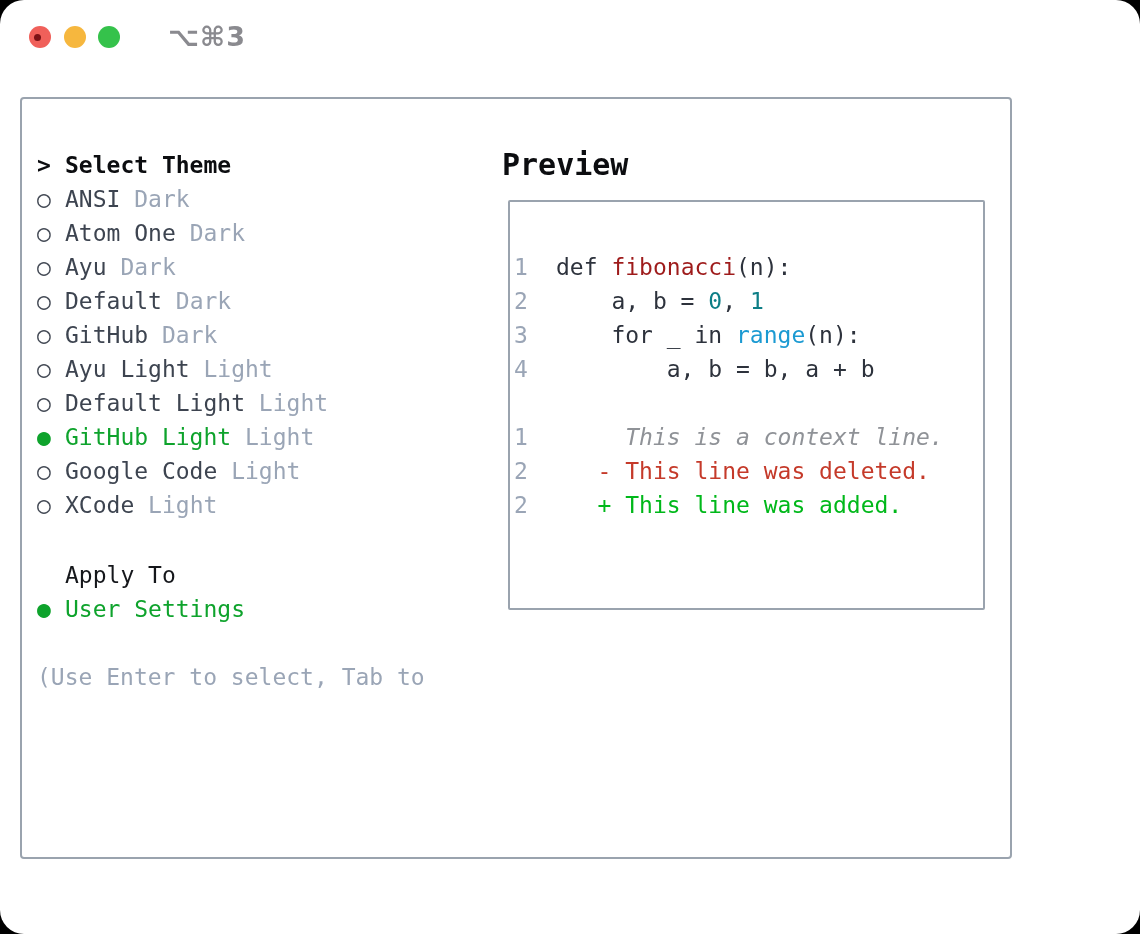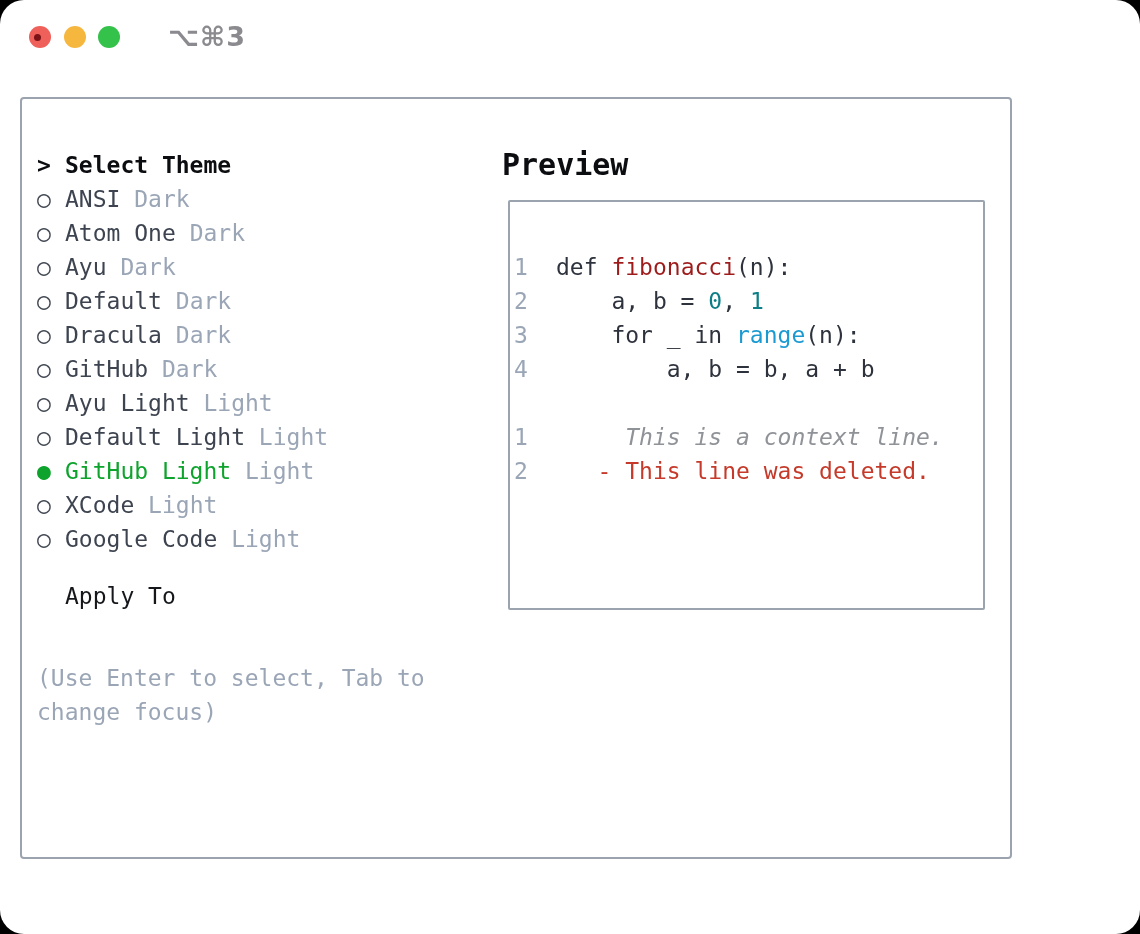--- a/index.html
+++ b/index.html
@@ -40,25 +40,25 @@
   }
   .row{height:34px;line-height:34px;font-size:23px;white-space:pre;}
   .marker{display:inline-block;width:28px;color:#474d58;}
   .marker.sel{color:var(--green);}
   .leftcol{position:absolute;left:15px;top:49px;}
   .header-row .marker{color:var(--black);font-weight:bold;}
   .header-row .label{color:var(--black);font-weight:bold;}
   .item-name{color:var(--dark);}
   .item-name.sel{color:var(--green);}
   .item-variant{color:var(--gray);}
-  .apply-header{margin-top:23px;}
+  .apply-header{margin-top:36px;}
   .apply-header .label{color:#15171b;}
   .option-label{color:var(--dark);}
   .option-label.sel{color:var(--green);}
-  .hint{margin-top:48px;color:var(--gray);}
+  .hint{margin-top:34px;color:var(--gray);}
   
   .preview-title{position:absolute;left:480px;top:49px;height:34px;line-height:34px;
     font-size:30px;font-weight:bold;color:var(--black);}
   .preview-box{
     position:absolute;left:486px;top:101px;width:477px;height:410px;
     border:2px solid var(--border);border-radius:2px;background:#fff;
     padding:48px 0 0 4px;overflow:hidden;
   }
   .ln{display:inline-block;width:14px;margin-right:28px;color:var(--gray);}
   .ct{white-space:pre;}
@@ -84,47 +84,47 @@
 
   <div class="panel">
 
     <div class="leftcol">
       <div class="row header-row"><span class="marker">&gt;</span><span class="label">Select Theme</span></div>
       <div id="theme-list">
           <div class="row"><span class="marker">○</span><span class="item-name">ANSI</span><span class="item-variant"> Dark</span></div>
           <div class="row"><span class="marker">○</span><span class="item-name">Atom One</span><span class="item-variant"> Dark</span></div>
           <div class="row"><span class="marker">○</span><span class="item-name">Ayu</span><span class="item-variant"> Dark</span></div>
           <div class="row"><span class="marker">○</span><span class="item-name">Default</span><span class="item-variant"> Dark</span></div>
-          <div class="row"><span class="marker">○</span><span class="item-name">Dracula</span><span class="item-variant"> Dark</span></div>
           <div class="row"><span class="marker">○</span><span class="item-name">GitHub</span><span class="item-variant"> Dark</span></div>
           <div class="row"><span class="marker">○</span><span class="item-name">Ayu Light</span><span class="item-variant"> Light</span></div>
           <div class="row"><span class="marker">○</span><span class="item-name">Default Light</span><span class="item-variant"> Light</span></div>
           <div class="row"><span class="marker sel">●</span><span class="item-name sel">GitHub Light</span><span class="item-variant"> Light</span></div>
+          <div class="row"><span class="marker">○</span><span class="item-name">Google Code</span><span class="item-variant"> Light</span></div>
           <div class="row"><span class="marker">○</span><span class="item-name">XCode</span><span class="item-variant"> Light</span></div>
-          <div class="row"><span class="marker">○</span><span class="item-name">Google Code</span><span class="item-variant"> Light</span></div>
         </div>
       <div class="row apply-header"><span class="marker"> </span><span class="label">Apply To</span></div>
       <div id="apply-list">
+          <div class="row"><span class="marker sel">●</span><span class="option-label sel">User Settings</span></div>
         </div>
       <div class="hint">
         <div class="row">(Use Enter to select, Tab to</div>
-        <div class="row">change focus)</div>
       </div>
     </div>
 
     <div class="preview-title">Preview</div>
 
     <div class="preview-box">
       <div id="code-lines">
           <div class="row"><span class="ln">1</span><span class="ct"><span class="tk-p">def </span><span class="tk-fn">fibonacci</span><span class="tk-p">(n):</span></span></div>
           <div class="row"><span class="ln">2</span><span class="ct"><span class="tk-p">    a, b = </span><span class="tk-n">0</span><span class="tk-p">, </span><span class="tk-n">1</span></span></div>
           <div class="row"><span class="ln">3</span><span class="ct"><span class="tk-p">    for _ in </span><span class="tk-b">range</span><span class="tk-p">(n):</span></span></div>
           <div class="row"><span class="ln">4</span><span class="ct"><span class="tk-p">        a, b = b, a + b</span></span></div>
         </div>
       <div class="row"> </div>
       <div id="diff-lines">
           <div class="row"><span class="ln">1</span><span class="ct d-context">     This is a context line.</span></div>
           <div class="row"><span class="ln">2</span><span class="ct d-deleted">   - This line was deleted.</span></div>
+          <div class="row"><span class="ln">2</span><span class="ct d-added">   + This line was added.</span></div>
         </div>
     </div>
 
   </div>
 </div>
 
 </body></html>

